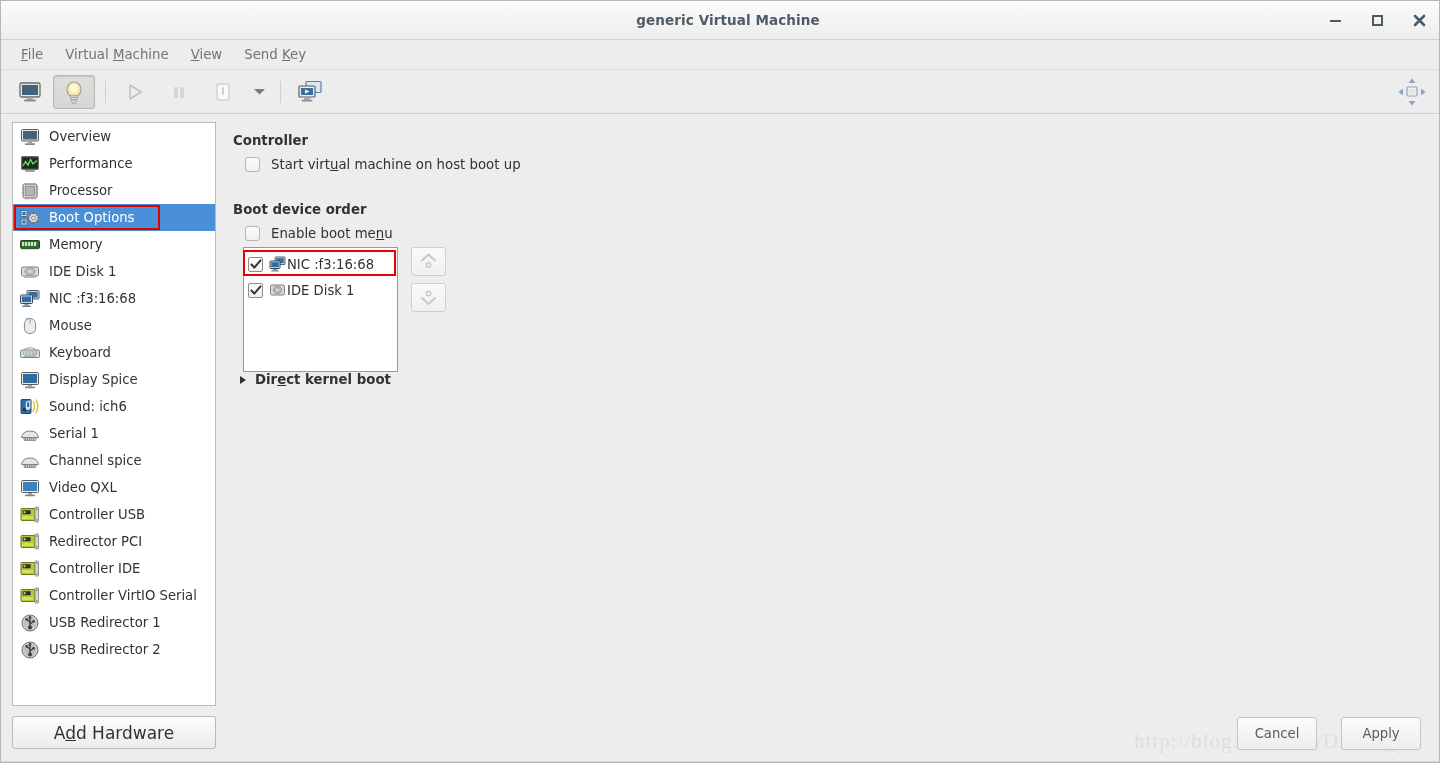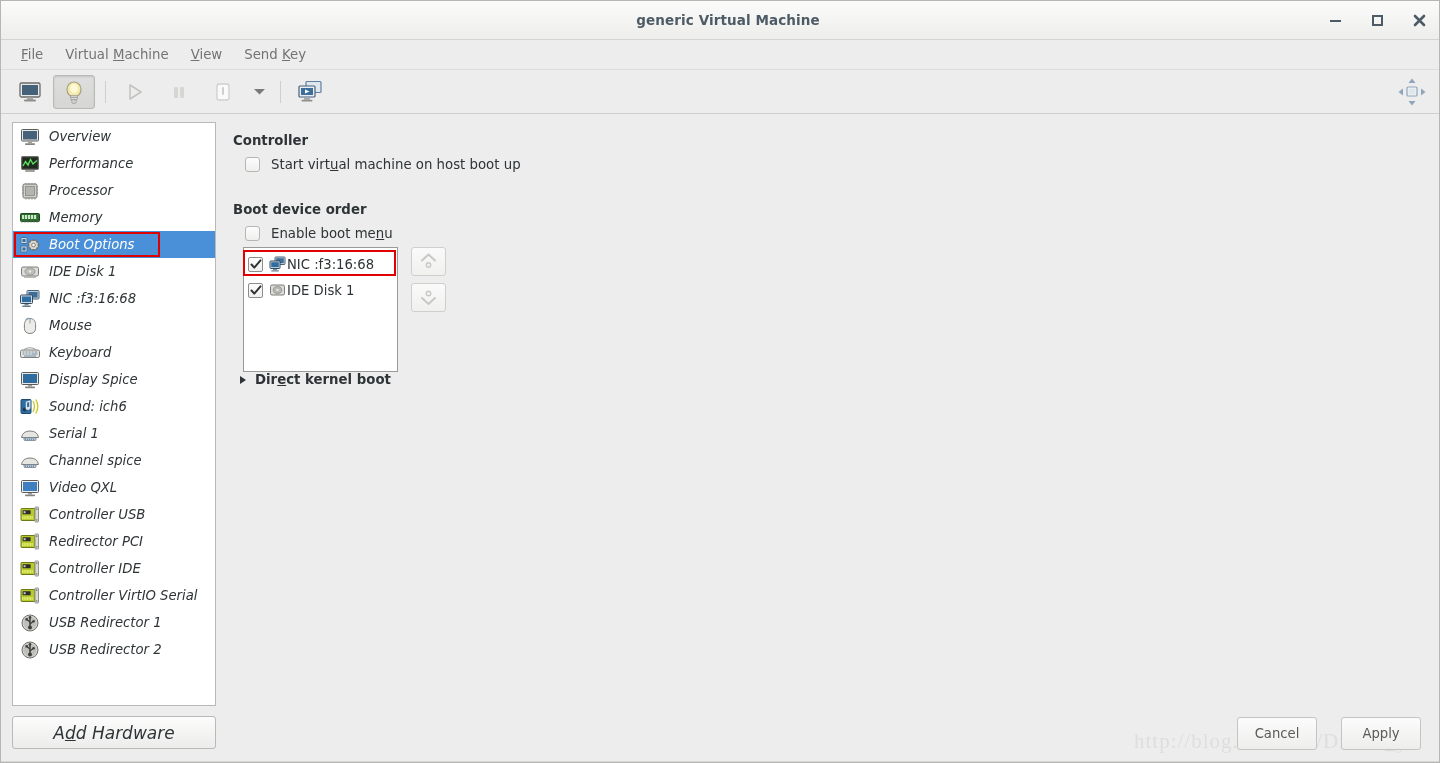--- a/index.html
+++ b/index.html
@@ -97,21 +97,21 @@
   .body-area {
     flex: 1 1 auto; display: flex;
     background: #ededed;
     min-height: 0;
   }
 
   
   .sidebar-col {
     width: 215px; flex: 0 0 215px;
     padding: 8px 0 0 11px;
-    display: flex; flex-direction: column; font-style: italic;
+    display: flex; flex-direction: column;
   }
   .hw-list {
     background: #ffffff;
     border: 1px solid #b9b9b6;
     height: 584px;
     overflow: hidden;
     position: relative;
   }
   .hw-row {
     height: 27px;
@@ -376,48 +376,48 @@
             <span class="hw-ico">
               <svg width="20" height="18" viewBox="0 0 20 18">
                 <rect x="3" y="2" width="14" height="14" rx="1.5" fill="#cfcfcc" stroke="#75756f" stroke-width="1"></rect>
                 <rect x="5.5" y="4.5" width="9" height="9" fill="#b4b4b0" stroke="#8a8a85" stroke-width=".8"></rect>
                 <path d="M6 1 v1.5 M9 1 v1.5 M12 1 v1.5 M15 1 v1.5 M6 16 v1.5 M9 16 v1.5 M12 16 v1.5 M15 16 v1.5" stroke="#8a8a85" stroke-width="1"></path>
                 <path d="M2 5 h1.5 M2 8 h1.5 M2 11 h1.5 M16.5 5 H18 M16.5 8 H18 M16.5 11 H18" stroke="#8a8a85" stroke-width="1"></path>
               </svg>
             </span>
             <span>Processor</span>
           </div>
+          <div class="hw-row selected">
+            <span class="hw-ico">
+              <svg width="20" height="18" viewBox="0 0 20 18">
+                <rect x="1" y="1.5" width="6" height="6" rx=".8" fill="#dfe7ee" stroke="#3d6e99" stroke-width="1"></rect>
+                <rect x="2.4" y="2.9" width="3.2" height="3.2" fill="#3d6e99"></rect>
+                <rect x="1" y="10" width="6" height="6" rx=".8" fill="#dfe7ee" stroke="#3d6e99" stroke-width="1"></rect>
+                <rect x="2.4" y="11.4" width="3.2" height="3.2" fill="#3d6e99"></rect>
+                <circle cx="13.5" cy="9" r="5" fill="#d9d9d5" stroke="#6f6f6b" stroke-width="1"></circle>
+                <circle cx="13.5" cy="9" r="1.9" fill="#f0f0ee" stroke="#6f6f6b" stroke-width=".8"></circle>
+                <path d="M13.5 3.3 v1.6 M13.5 13.1 v1.6 M7.8 9 h1.6 M17.6 9 h1.6 M9.6 5.1 l1.1 1.1 M16.3 11.8 l1.1 1.1 M17.4 5.1 l-1.1 1.1 M10.7 11.8 l-1.1 1.1" stroke="#6f6f6b" stroke-width="1.4"></path>
+              </svg>
+            </span>
+            <span>Boot Options</span>
+            <span class="sel-outline"></span>
+          </div>
           <div class="hw-row">
             <span class="hw-ico">
               <svg width="20" height="18" viewBox="0 0 20 18">
                 <rect x="0.5" y="4.5" width="19" height="8" rx="1" fill="#2f6b2f" stroke="#1d4a1d" stroke-width="1"></rect>
                 <rect x="2" y="6" width="2.2" height="4" fill="#c6e8c6"></rect>
                 <rect x="5" y="6" width="2.2" height="4" fill="#c6e8c6"></rect>
                 <rect x="8" y="6" width="2.2" height="4" fill="#c6e8c6"></rect>
                 <rect x="11" y="6" width="2.2" height="4" fill="#c6e8c6"></rect>
                 <rect x="14" y="6" width="2.2" height="4" fill="#c6e8c6"></rect>
                 <path d="M2 12.5 v1.5 M5 12.5 v1.5 M8 12.5 v1.5 M11 12.5 v1.5 M14 12.5 v1.5 M17 12.5 v1.5" stroke="#9aa89a" stroke-width="1"></path>
               </svg>
             </span>
             <span>Memory</span>
-          </div>
-          <div class="hw-row selected">
-            <span class="hw-ico">
-              <svg width="20" height="18" viewBox="0 0 20 18">
-                <rect x="1" y="1.5" width="6" height="6" rx=".8" fill="#dfe7ee" stroke="#3d6e99" stroke-width="1"></rect>
-                <rect x="2.4" y="2.9" width="3.2" height="3.2" fill="#3d6e99"></rect>
-                <rect x="1" y="10" width="6" height="6" rx=".8" fill="#dfe7ee" stroke="#3d6e99" stroke-width="1"></rect>
-                <rect x="2.4" y="11.4" width="3.2" height="3.2" fill="#3d6e99"></rect>
-                <circle cx="13.5" cy="9" r="5" fill="#d9d9d5" stroke="#6f6f6b" stroke-width="1"></circle>
-                <circle cx="13.5" cy="9" r="1.9" fill="#f0f0ee" stroke="#6f6f6b" stroke-width=".8"></circle>
-                <path d="M13.5 3.3 v1.6 M13.5 13.1 v1.6 M7.8 9 h1.6 M17.6 9 h1.6 M9.6 5.1 l1.1 1.1 M16.3 11.8 l1.1 1.1 M17.4 5.1 l-1.1 1.1 M10.7 11.8 l-1.1 1.1" stroke="#6f6f6b" stroke-width="1.4"></path>
-              </svg>
-            </span>
-            <span>Boot Options</span>
-            <span class="sel-outline"></span>
           </div>
           <div class="hw-row">
             <span class="hw-ico">
               <svg width="20" height="18" viewBox="0 0 20 18">
                 <rect x="1.5" y="4" width="17" height="9" rx="1.6" fill="#dcdcda" stroke="#7d7d7a" stroke-width="1"></rect>
                 <ellipse cx="10" cy="8.5" rx="5" ry="3.6" fill="#bfbfbb" stroke="#8a8a87" stroke-width=".8"></ellipse>
                 <ellipse cx="10" cy="8.5" rx="1.3" ry="1" fill="#f0f0ee"></ellipse>
                 <rect x="4" y="13.6" width="12" height="1.2" rx=".5" fill="#a6a6a2"></rect>
               </svg>
             </span>

